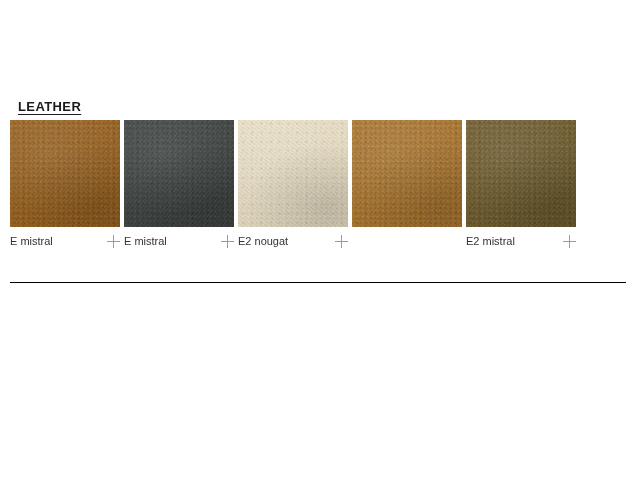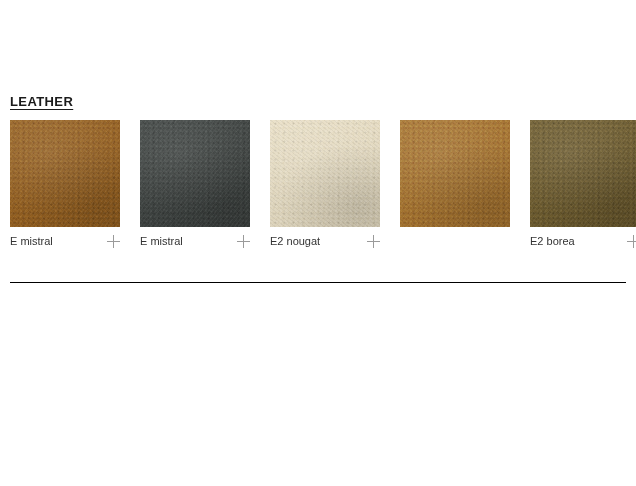--- a/index.html
+++ b/index.html
@@ -29,34 +29,34 @@
   .section-heading {
     font-family: "Liberation Sans", sans-serif;
     font-size: 13px;
     font-weight: 700;
     letter-spacing: 0.4px;
     color: #1b1b1b;
     text-decoration: underline;
     text-underline-offset: 3px;
     text-decoration-thickness: 1px;
     line-height: 14px;
-    margin: 0;
+    margin: 8px;
     padding: 0;
     display: inline-block;
   }
 
   
   .swatch-grid {
     position: absolute;
     left: 0;
     top: 28px;
     width: 616px;
     display: flex;
     flex-direction: row;
-    gap: 20px;
+    gap: 4px;
   }
 
   .swatch-cell {
     width: 110px;
     display: flex;
     flex-direction: column;
   }
 
   .swatch-tile {
     width: 110px;
@@ -206,21 +206,21 @@
       </div>
     </div>
 
     <div class="swatch-cell">
       <div class="swatch-tile" style="background-color: rgb(109, 91, 45);">
         <span class="shade"></span>
         <span class="grain-a"></span>
         <span class="grain-b"></span>
       </div>
       <div class="swatch-meta">
-        <span class="swatch-name">E2 borea</span>
+        <span class="swatch-name">E2 mistral</span>
         <span class="plus-icon"></span>
       </div>
     </div>
 
   </div>
 </div>
 
 <div class="section-divider"></div>
 
 </body></html>

